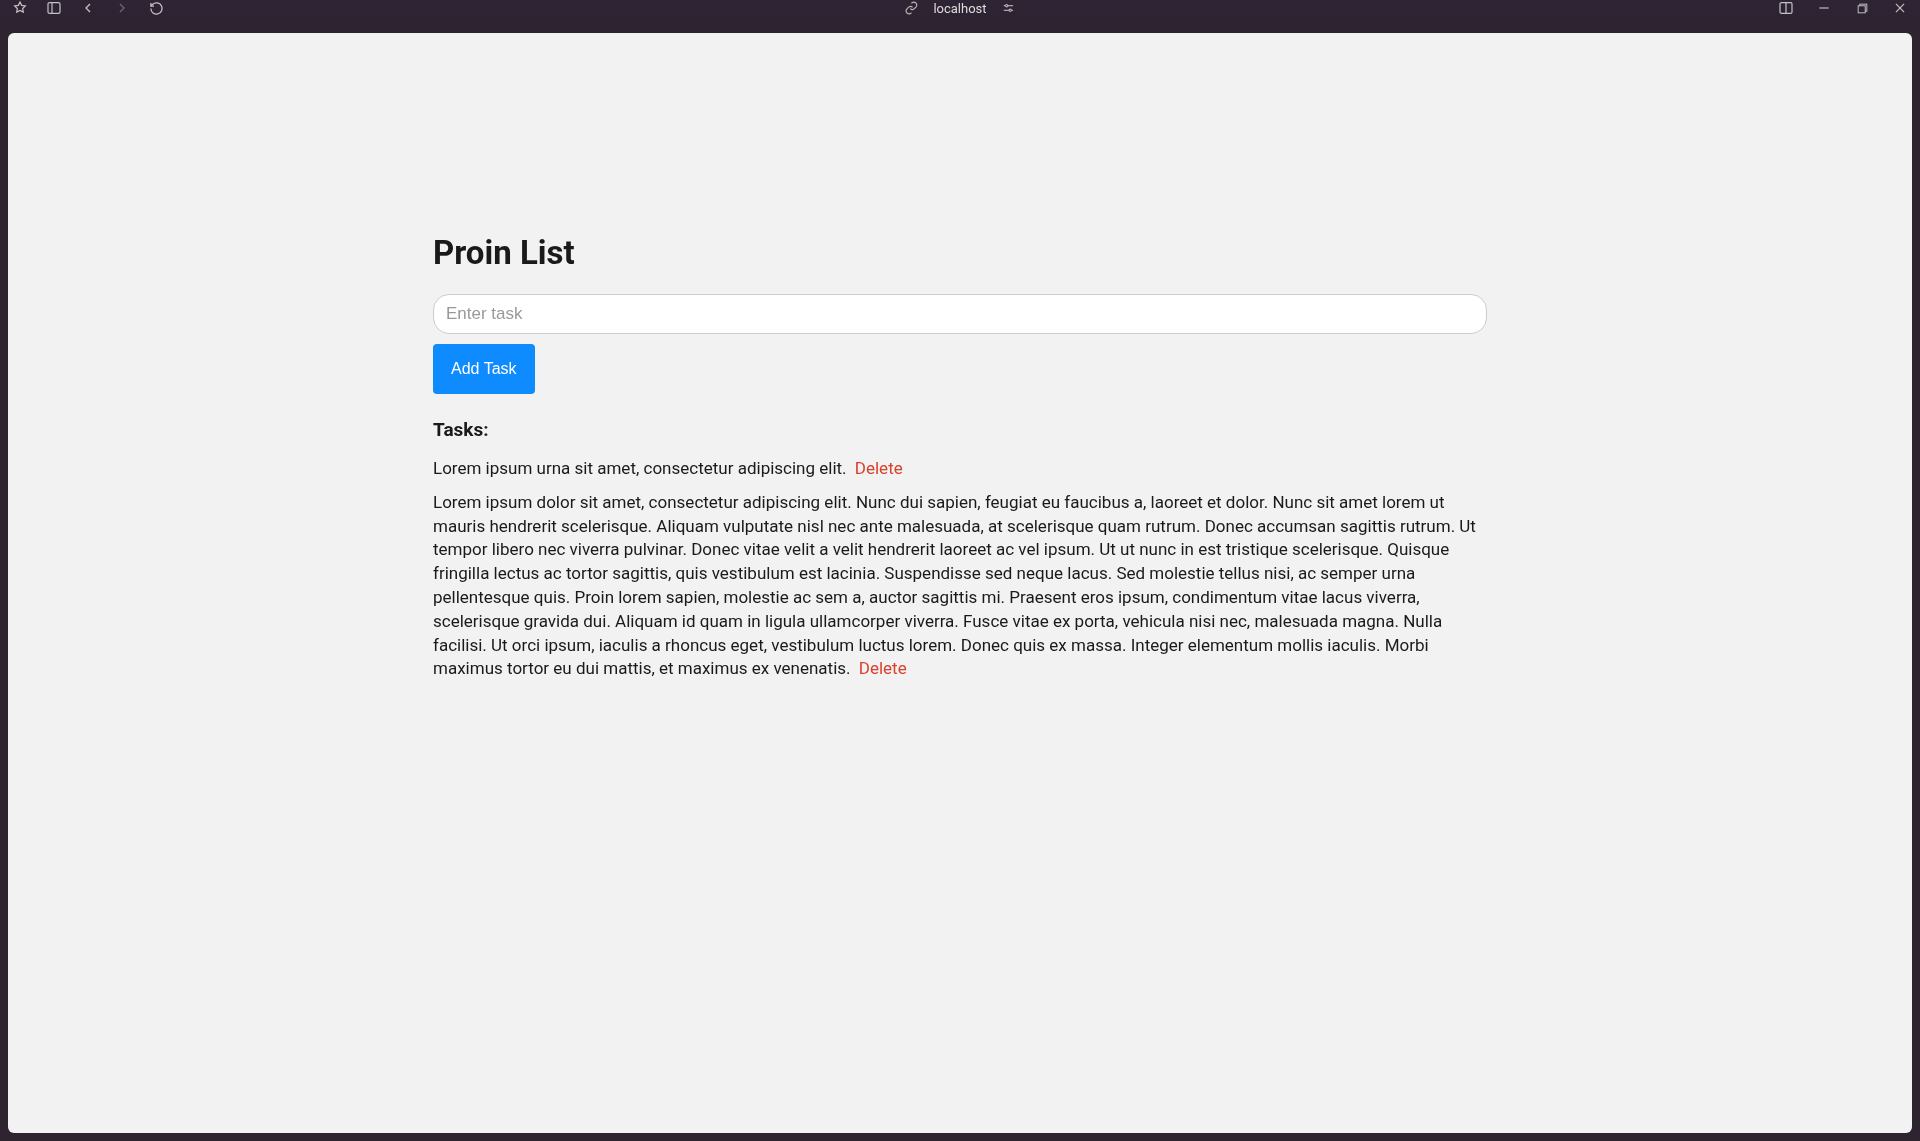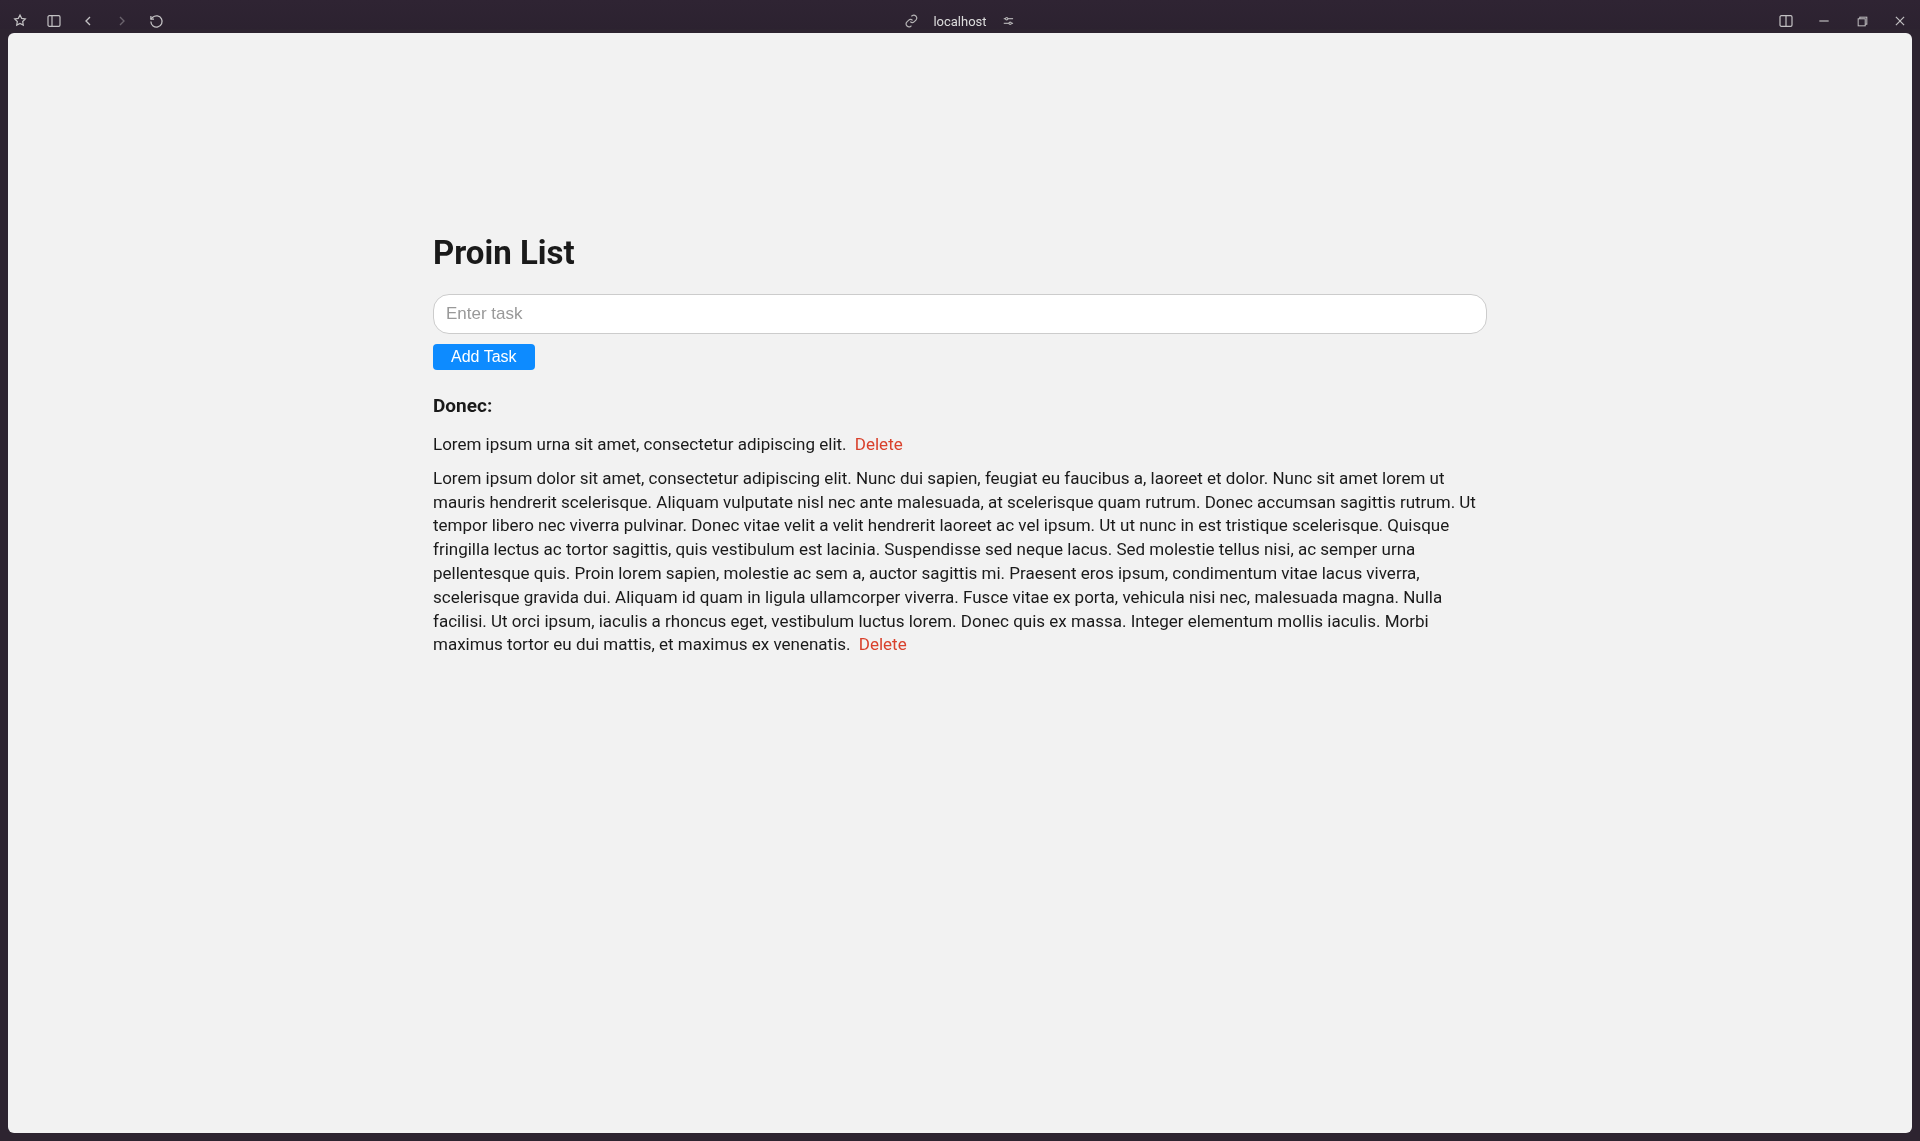--- a/index.html
+++ b/index.html
@@ -11,21 +11,21 @@
       font-family: -apple-system, BlinkMacSystemFont, "Segoe UI", Roboto, Helvetica, Arial, sans-serif;
       background: #2d2430;
       width: 1920px;
       height: 1141px;
       overflow: hidden;
     }
     .titlebar {
       height: 29px;
       background: linear-gradient(to bottom, #2f2433, #2c2230);
       display: flex;
-      align-items: flex-end;
+      align-items: flex-start;
       padding: 0 12px;
       color: #ccc;
       font-size: 13px;
     }
     .titlebar-left {
       display: flex;
       align-items: center;
       gap: 18px;
     }
     .titlebar-icon {
@@ -87,21 +87,21 @@
       color: #333;
       margin-bottom: 10px;
     }
     .task-input::placeholder {
       color: #999;
     }
     .add-btn {
       background: #0d8bff;
       color: #fff;
       border: none;
-      padding: 4px 18px;
+      padding: 16px 18px;
       font-size: 16px;
       border-radius: 4px;
       cursor: pointer;
       margin-bottom: 24px;
     }
     .tasks-heading {
       font-size: 19px;
       font-weight: 700;
       margin-bottom: 16px;
       color: #1a1a1a;
@@ -195,19 +195,19 @@
       </svg>
     </span>
   </div>
 </div>
 
 <div class="viewport">
   <div class="page">
     <h1>Proin List</h1>
     <input class="task-input" type="text" placeholder="Enter task" style="">
     <button class="add-btn">Add Task</button>
-    <div class="tasks-heading">Donec:</div>
+    <div class="tasks-heading">Tasks:</div>
     <div id="task-list">
         <div class="task-item"><span>Lorem ipsum urna sit amet, consectetur adipiscing elit. </span><span class="delete-link">Delete</span></div>
         <div class="task-item"><span>Lorem ipsum dolor sit amet, consectetur adipiscing elit. Nunc dui sapien, feugiat eu faucibus a, laoreet et dolor. Nunc sit amet lorem ut mauris hendrerit scelerisque. Aliquam vulputate nisl nec ante malesuada, at scelerisque quam rutrum. Donec accumsan sagittis rutrum. Ut tempor libero nec viverra pulvinar. Donec vitae velit a velit hendrerit laoreet ac vel ipsum. Ut ut nunc in est tristique scelerisque. Quisque fringilla lectus ac tortor sagittis, quis vestibulum est lacinia. Suspendisse sed neque lacus. Sed molestie tellus nisi, ac semper urna pellentesque quis. Proin lorem sapien, molestie ac sem a, auctor sagittis mi. Praesent eros ipsum, condimentum vitae lacus viverra, scelerisque gravida dui. Aliquam id quam in ligula ullamcorper viverra. Fusce vitae ex porta, vehicula nisi nec, malesuada magna. Nulla facilisi. Ut orci ipsum, iaculis a rhoncus eget, vestibulum luctus lorem. Donec quis ex massa. Integer elementum mollis iaculis. Morbi maximus tortor eu dui mattis, et maximus ex venenatis. </span><span class="delete-link">Delete</span></div>
       </div>
   </div>
 </div>
 
 </body></html>

